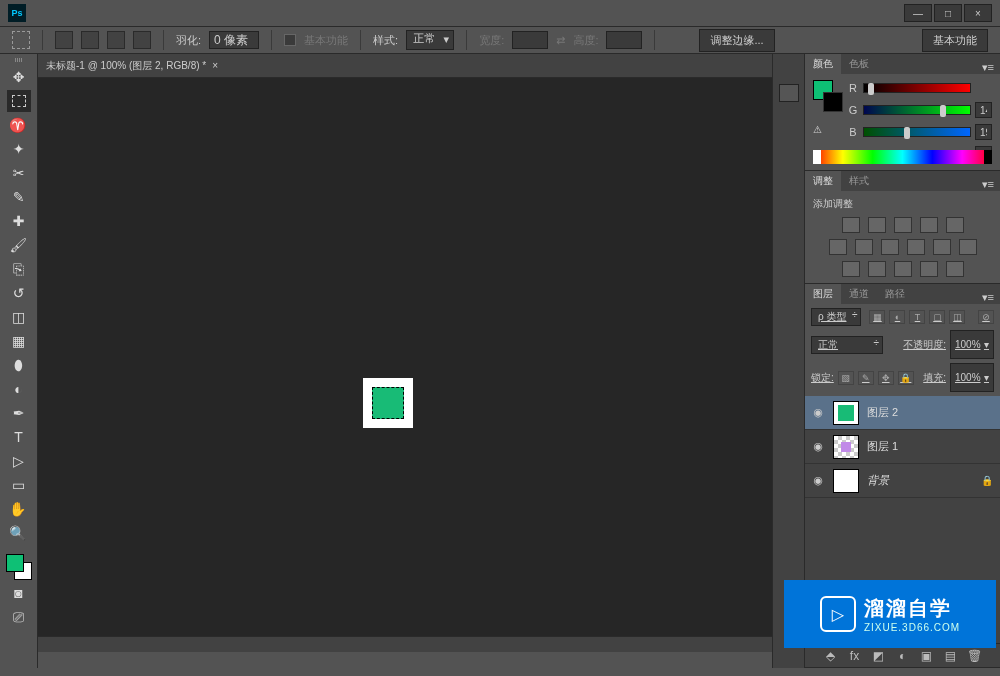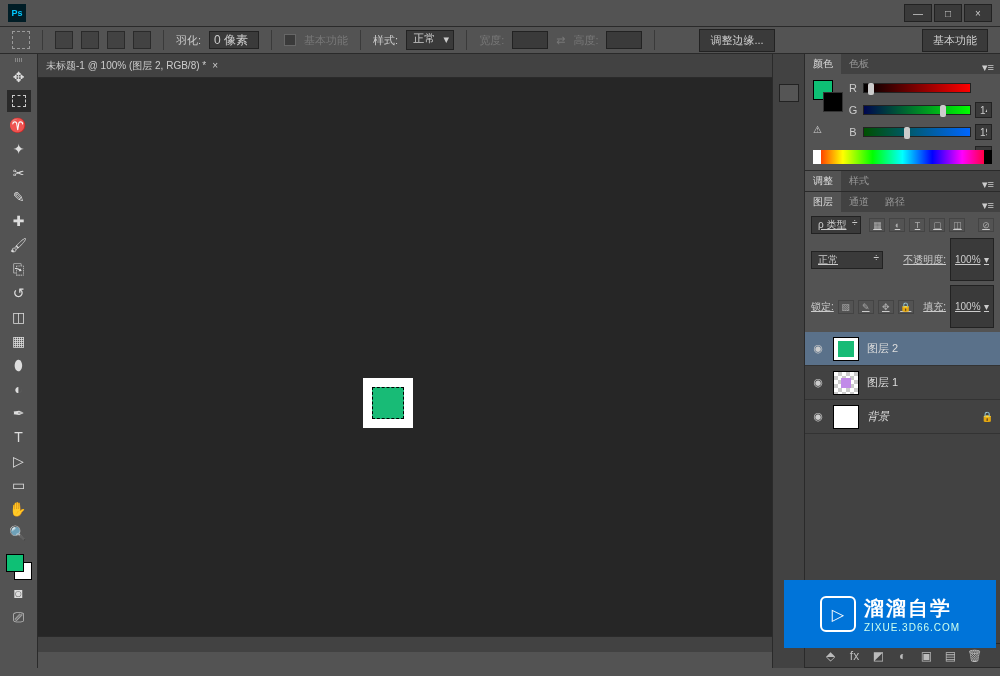--- a/index.html
+++ b/index.html
@@ -87,21 +87,21 @@
 .adjust-icon { width: 18px; height: 16px; background: #666; border: 1px solid #333; cursor: pointer; }
 
 
 .layers-panel { flex: 1; display: flex; flex-direction: column; }
 .layers-controls { padding: 4px 6px; display: flex; flex-direction: column; gap: 4px; font-size: 10px; }
 .lc-row { display: flex; align-items: center; gap: 4px; text-decoration: underline; }
 .lc-row .select-sm { flex: 0 0 auto; background: #3a3a3a; border: 1px solid #222; padding: 1px 14px 1px 6px; position: relative; }
 .lc-row .select-sm::after { content: "÷"; position: absolute; right: 3px; top: 0; font-size:10px;}
 .filter-icons { display: flex; gap: 4px; margin-left: 4px; }
 .fi { width: 16px; height: 14px; border: 1px solid #444; cursor: pointer; display:flex; align-items:center; justify-content:center; font-size:9px; color:#aaa;}
-.pct-box { width: 44px; background: #3a3a3a; border: 1px solid #222; padding: 15px 4px; display: flex; justify-content: space-between; }
+.pct-box { width: 44px; background: #3a3a3a; border: 1px solid #222; padding: 8px 4px; display: flex; justify-content: space-between; }
 .layer-list { flex: 1; background: #424242; overflow: auto; }
 .layer { display: flex; align-items: center; height: 34px; border-bottom: 1px solid #333; padding: 0 6px; gap: 8px; cursor: pointer; }
 .layer.selected { background: #5a718a; }
 .eye { width: 14px; height: 12px; cursor: pointer; display:flex; align-items:center; justify-content:center; font-size:11px; color:#ccc;}
 .thumb { width: 26px; height: 24px; background: #fff; border: 1px solid #000; display: flex; align-items: center; justify-content: center; }
 .thumb .inner-g { width: 16px; height: 16px; background: #18bb76; }
 .thumb .inner-p { width: 10px; height: 10px; background: #c18ae8; }
 .thumb.checker { background: repeating-conic-gradient(#ccc 0 25%, #fff 0 50%) 0 0/8px 8px; }
 .layer-name { font-size: 11px; color: #ddd; }
 .layer .lock { margin-left: auto; font-size: 10px; color: #bbb; }
@@ -257,20 +257,45 @@
         <div class="spectrum"></div>
       </div>
     </div>
 
     <div class="panel adjust-panel">
       <div class="panel-tabs">
         <div class="panel-tab active">调整</div>
         <div class="panel-tab">样式</div>
         <div class="panel-menu">▾≡</div>
       </div>
+      <div class="panel-body">
+        <div>添加调整</div>
+        <div class="adjust-grid">
+          <div class="adjust-icon"></div>
+          <div class="adjust-icon"></div>
+          <div class="adjust-icon"></div>
+          <div class="adjust-icon"></div>
+          <div class="adjust-icon"></div>
+        </div>
+        <div class="adjust-grid">
+          <div class="adjust-icon"></div>
+          <div class="adjust-icon"></div>
+          <div class="adjust-icon"></div>
+          <div class="adjust-icon"></div>
+          <div class="adjust-icon"></div>
+          <div class="adjust-icon"></div>
+        </div>
+        <div class="adjust-grid">
+          <div class="adjust-icon"></div>
+          <div class="adjust-icon"></div>
+          <div class="adjust-icon"></div>
+          <div class="adjust-icon"></div>
+          <div class="adjust-icon"></div>
+        </div>
+      </div>
     </div>
 
     <div class="panel layers-panel">
       <div class="panel-tabs">
         <div class="panel-tab active">图层</div>
         <div class="panel-tab">通道</div>
         <div class="panel-tab">路径</div>
         <div class="panel-menu">▾≡</div>
       </div>
       <div class="layers-controls">

